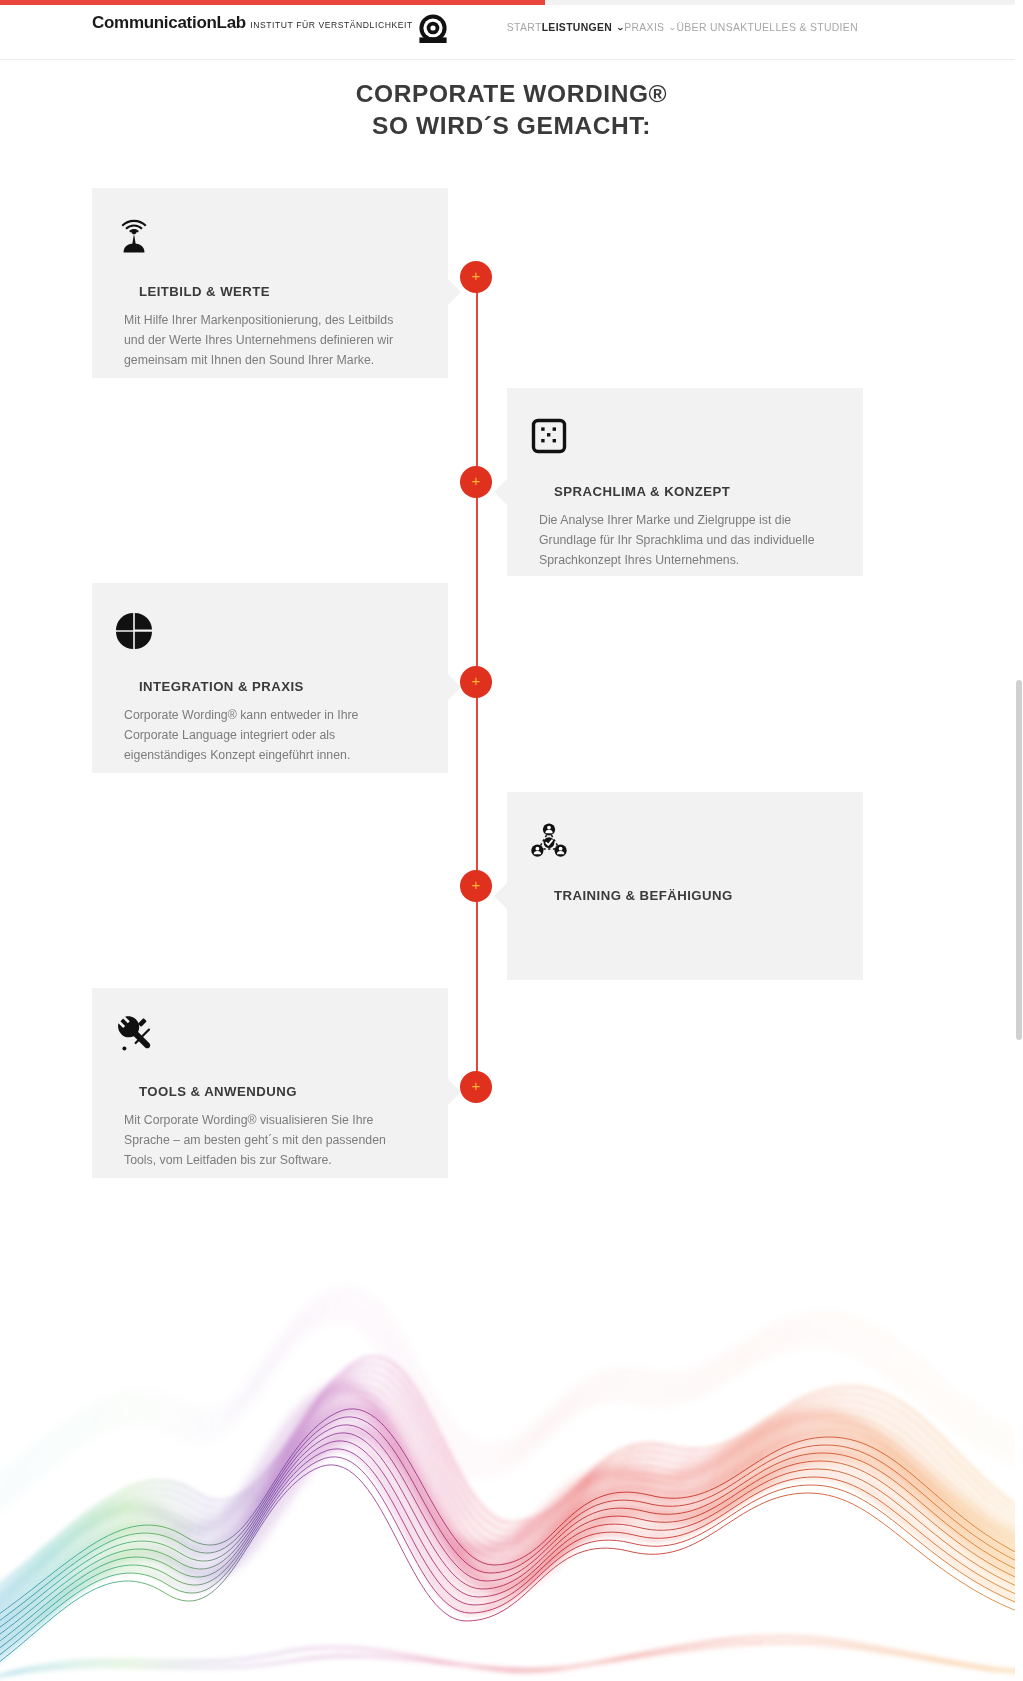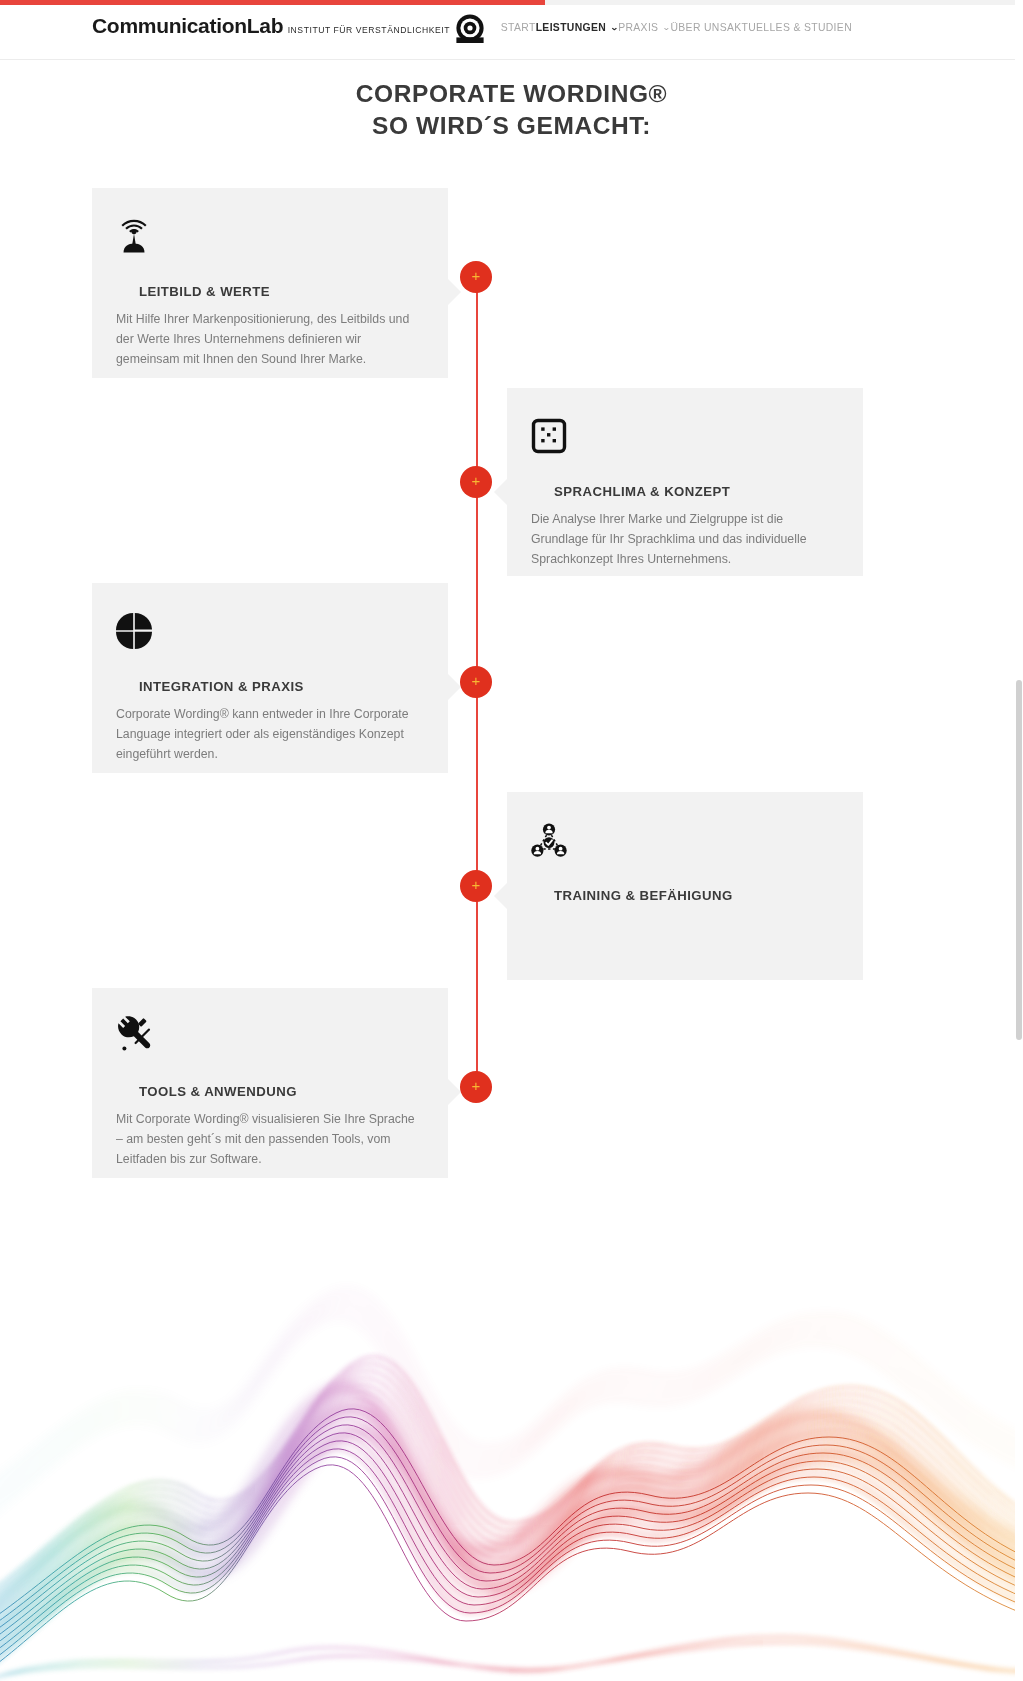--- a/index.html
+++ b/index.html
@@ -40,21 +40,21 @@
   }
   .logo {
     position: absolute;
     left: 92px; top: 9px;
     display: flex;
     align-items: flex-start;
     text-decoration: none;
   }
   .logo-text { display: block; }
   .logo-title {
-    font-size: 21px;
+    font-size: 17px;
     font-weight: bold;
     letter-spacing: -0.3px;
     color: #1a1a1a;
     line-height: 1.1;
     white-space: nowrap;
   }
   .logo-sub {
     font-size: 8.6px;
     letter-spacing: 0.55px;
     color: #2a2a2a;
@@ -62,21 +62,21 @@
     white-space: nowrap;
   }
   .logo-mark {
     margin-left: 5px;
     margin-top: -1px;
     width: 30px; height: 30px;
   }
 
   .nav {
     position: absolute;
-    right: 171px; top: 17px;
+    right: 165px; top: 17px;
     display: flex;
     align-items: center;
     gap: 0;
   }
   .nav-item {
     font-size: 10.4px;
     letter-spacing: 0.35px;
     color: #a6a6a6;
     white-space: nowrap;
     display: flex;
@@ -178,21 +178,21 @@
     font-weight: bold;
     letter-spacing: 0.45px;
     color: #3a3a3a;
     margin: 0 0 11px 0;
     padding-left: 27px;
   }
   .card-text {
     font-size: 12.3px;
     line-height: 1.62;
     color: #7c7c7c;
-    margin: 4px;
+    margin: 12px;
   }
 
   
   .wave-wrap {
     position: absolute;
     left: 0; bottom: 0;
     width: 1023px; height: 460px;
     overflow: hidden;
     z-index: 2;
   }
@@ -314,21 +314,21 @@
       <svg viewBox="0 0 44 44" width="44" height="44" aria-hidden="true">
         <g fill="#111111">
           <path d="M21.2 21.2 L21.2 4.0 A17.2 17.2 0 0 0 4.0 21.2 Z"></path>
           <path d="M22.8 20.6 L22.8 4.0 A17.2 17.2 0 0 1 40.0 20.6 Z"></path>
           <path d="M21.2 22.8 L21.2 40.0 A17.2 17.2 0 0 1 4.0 22.8 Z"></path>
           <path d="M22.8 22.8 L40.0 22.8 A17.2 17.2 0 0 1 22.8 40.0 Z"></path>
         </g>
       </svg>
     </span>
     <div class="card-title">INTEGRATION &amp; PRAXIS</div>
-    <p class="card-text">Corporate Wording® kann entweder in Ihre Corporate Language integriert oder als eigenständiges Konzept eingeführt werden.</p>
+    <p class="card-text">Corporate Wording® kann entweder in Ihre Corporate Language integriert oder als eigenständiges Konzept eingeführt innen.</p>
   </div>
   <div class="node" style="top:496px;">
     <span>+</span>
   </div>
 
   <div class="card right" style="top: 622px; height: 188px; --ptr: 90.5px;">
     <span class="card-icon">
       <svg viewBox="0 0 44 44" width="44" height="44" aria-hidden="true">
         <g stroke="#111111" stroke-width="1.5" stroke-dasharray="2.4 2.4" fill="none">
           <line x1="22" y1="13" x2="11.5" y2="31"></line>

